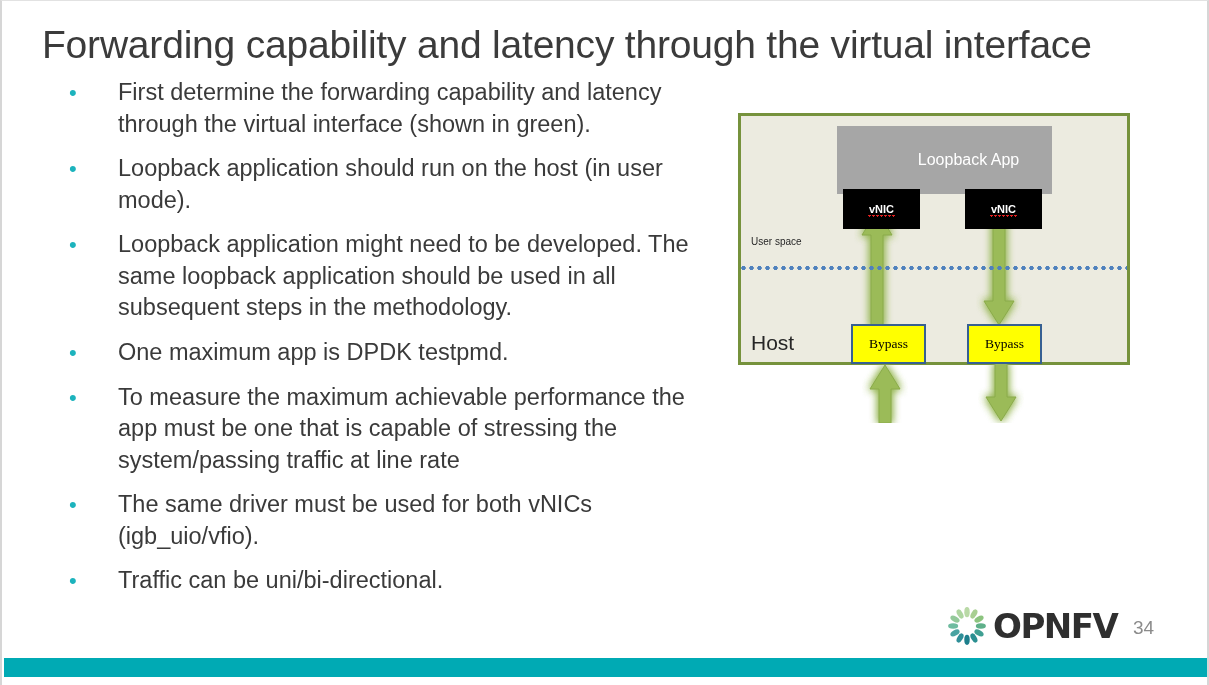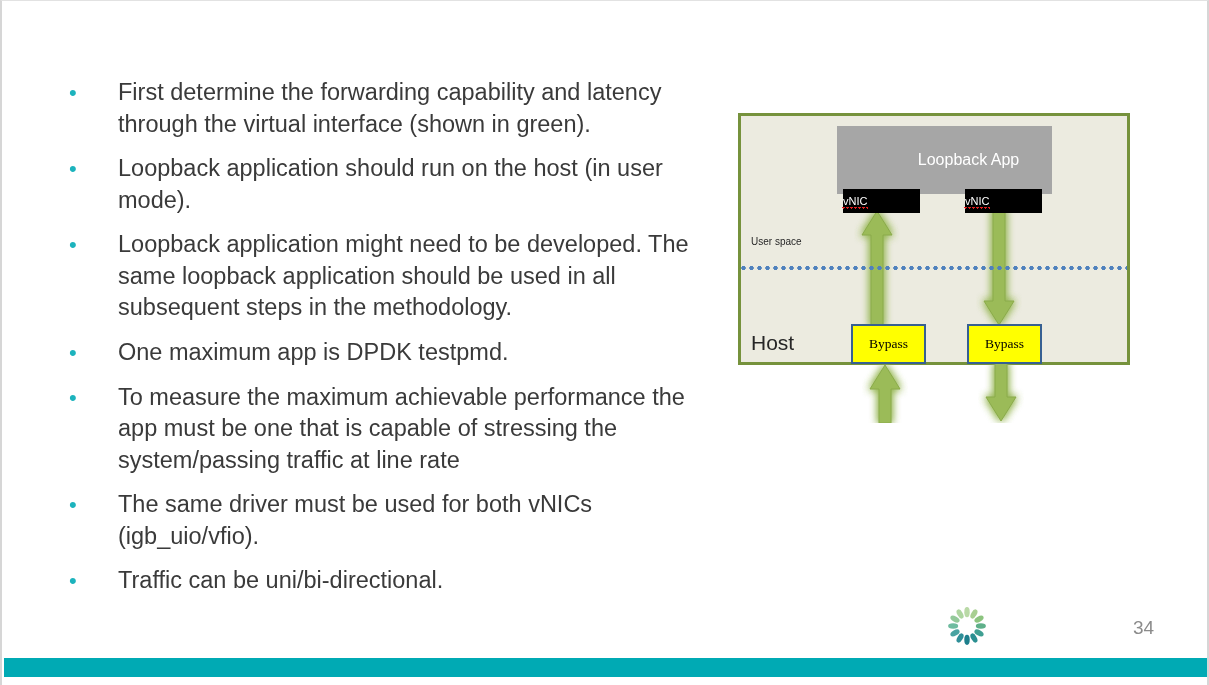--- a/index.html
+++ b/index.html
@@ -99,27 +99,28 @@
     display: flex;
     align-items: center;
     justify-content: center;
     padding-left: 48px;
   }
 
   .vnic {
     position: absolute;
     top: 73px;
     width: 77px;
-    height: 24px;
+    height: 40px;
     background: #000000;
     color: #ffffff;
     font-size: 11px;
-    font-weight: normal;
+    font-weight: bold;
     display: flex;
     align-items: center;
+    justify-content: center;
     z-index: 6;
   }
   #vnic-left  { left: 102px; }
   #vnic-right { left: 224px; }
 
   .vnic-label { position: relative; display: inline-block; }
   .vnic-label::after {
     content: "";
     position: absolute;
     left: -1px; right: -1px; bottom: -3px;
@@ -236,20 +237,21 @@
     top: 616px;
     font-size: 19px;
     color: #8b8b8b;
   }
 </style>
 </head>
 <body>
 
 <div id="slide">
 
+  <h1 id="title">Forwarding capability and latency through the virtual interface</h1>
 
   <div id="bullets">
 
     <div class="bullet-row">
       <span class="bullet-dot">•</span>
       <span class="bullet-text">First determine the forwarding capability and latency through the virtual interface (shown in green).</span>
     </div>
 
     <div class="bullet-row">
       <span class="bullet-dot">•</span>
@@ -380,19 +382,20 @@
         <ellipse cx="50" cy="17" rx="6.5" ry="12" fill="#3f9f92" transform="rotate(120 50 50)"></ellipse>
         <ellipse cx="50" cy="17" rx="6.5" ry="12" fill="#2a8f91" transform="rotate(150 50 50)"></ellipse>
         <ellipse cx="50" cy="17" rx="6.5" ry="12" fill="#1d7f8c" transform="rotate(180 50 50)"></ellipse>
         <ellipse cx="50" cy="17" rx="6.5" ry="12" fill="#2f8f98" transform="rotate(210 50 50)"></ellipse>
         <ellipse cx="50" cy="17" rx="6.5" ry="12" fill="#49a3a2" transform="rotate(240 50 50)"></ellipse>
         <ellipse cx="50" cy="17" rx="6.5" ry="12" fill="#6fbca0" transform="rotate(270 50 50)"></ellipse>
         <ellipse cx="50" cy="17" rx="6.5" ry="12" fill="#93c99a" transform="rotate(300 50 50)"></ellipse>
         <ellipse cx="50" cy="17" rx="6.5" ry="12" fill="#aed5a0" transform="rotate(330 50 50)"></ellipse>
       </g>
     </svg>
+    <span id="logo-word">OPNFV</span>
   </div>
 
   <div id="page-number">34</div>
 
   <div id="footer-bar"></div>
 
 </div>
 
 </body></html>

